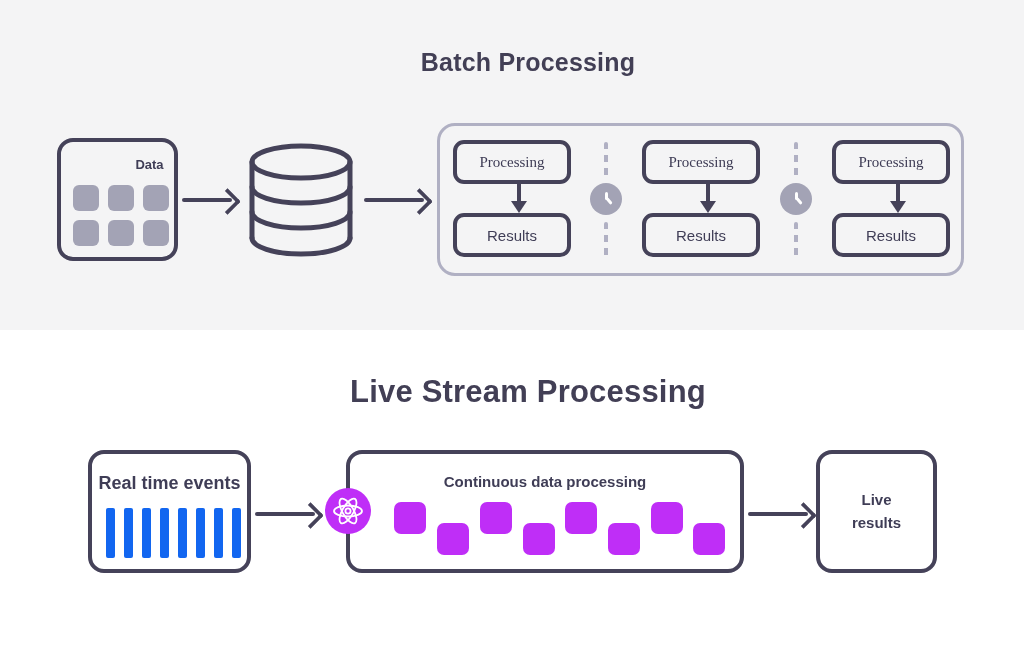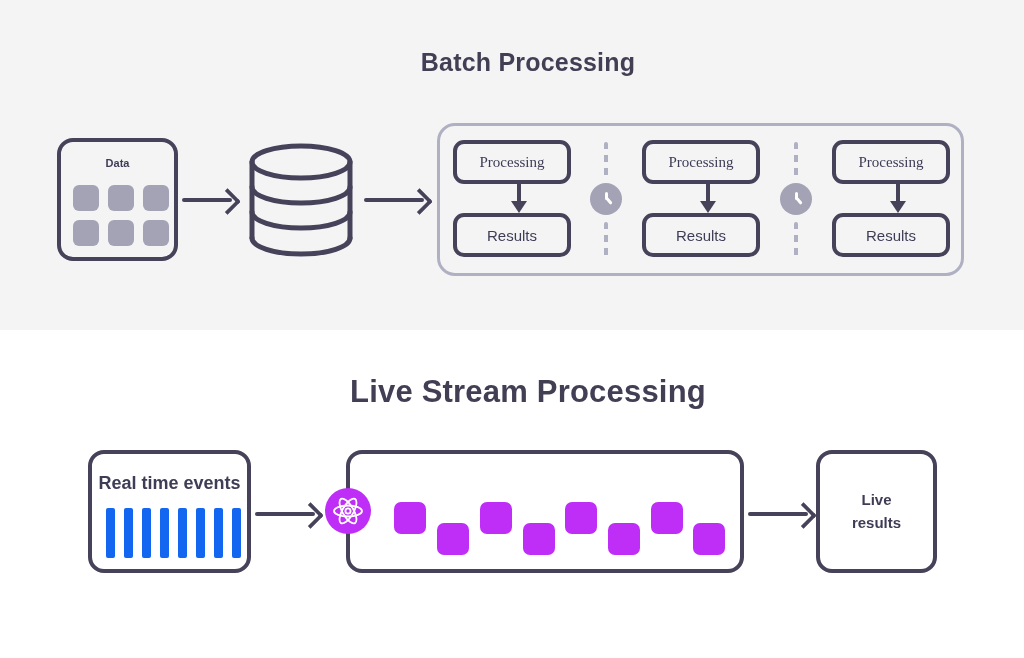--- a/index.html
+++ b/index.html
@@ -59,21 +59,22 @@
   }
 
   
   #data-box {
     left: 57px; top: 138px;
     width: 121px; height: 123px;
     border-radius: 16px;
   }
   #data-box .box-label {
     top: 15px;
-    font-size: 11px;
+    font-size: 13px;
+    padding-left: 32px;
   }
   .data-grid {
     position: absolute;
     left: 12px; top: 43px;
     width: 97px;
     display: flex;
     flex-wrap: wrap;
     gap: 9px;
   }
   .data-cell {
@@ -396,20 +397,21 @@
     <div class="bar"></div>
   </div>
 </div>
 
 <div class="arrow" id="arrow-events-atom">
   <div class="shaft"></div>
   <div class="head"></div>
 </div>
 
 <div id="stream-panel">
+  <div class="box-label">Continuous data processing</div>
   <div class="chunks">
     <div class="chunk hi" style="left:0px"></div>
     <div class="chunk lo" style="left:43px"></div>
     <div class="chunk hi" style="left:86px"></div>
     <div class="chunk lo" style="left:129px"></div>
     <div class="chunk hi" style="left:171px"></div>
     <div class="chunk lo" style="left:214px"></div>
     <div class="chunk hi" style="left:257px"></div>
     <div class="chunk lo" style="left:299px"></div>
   </div>

